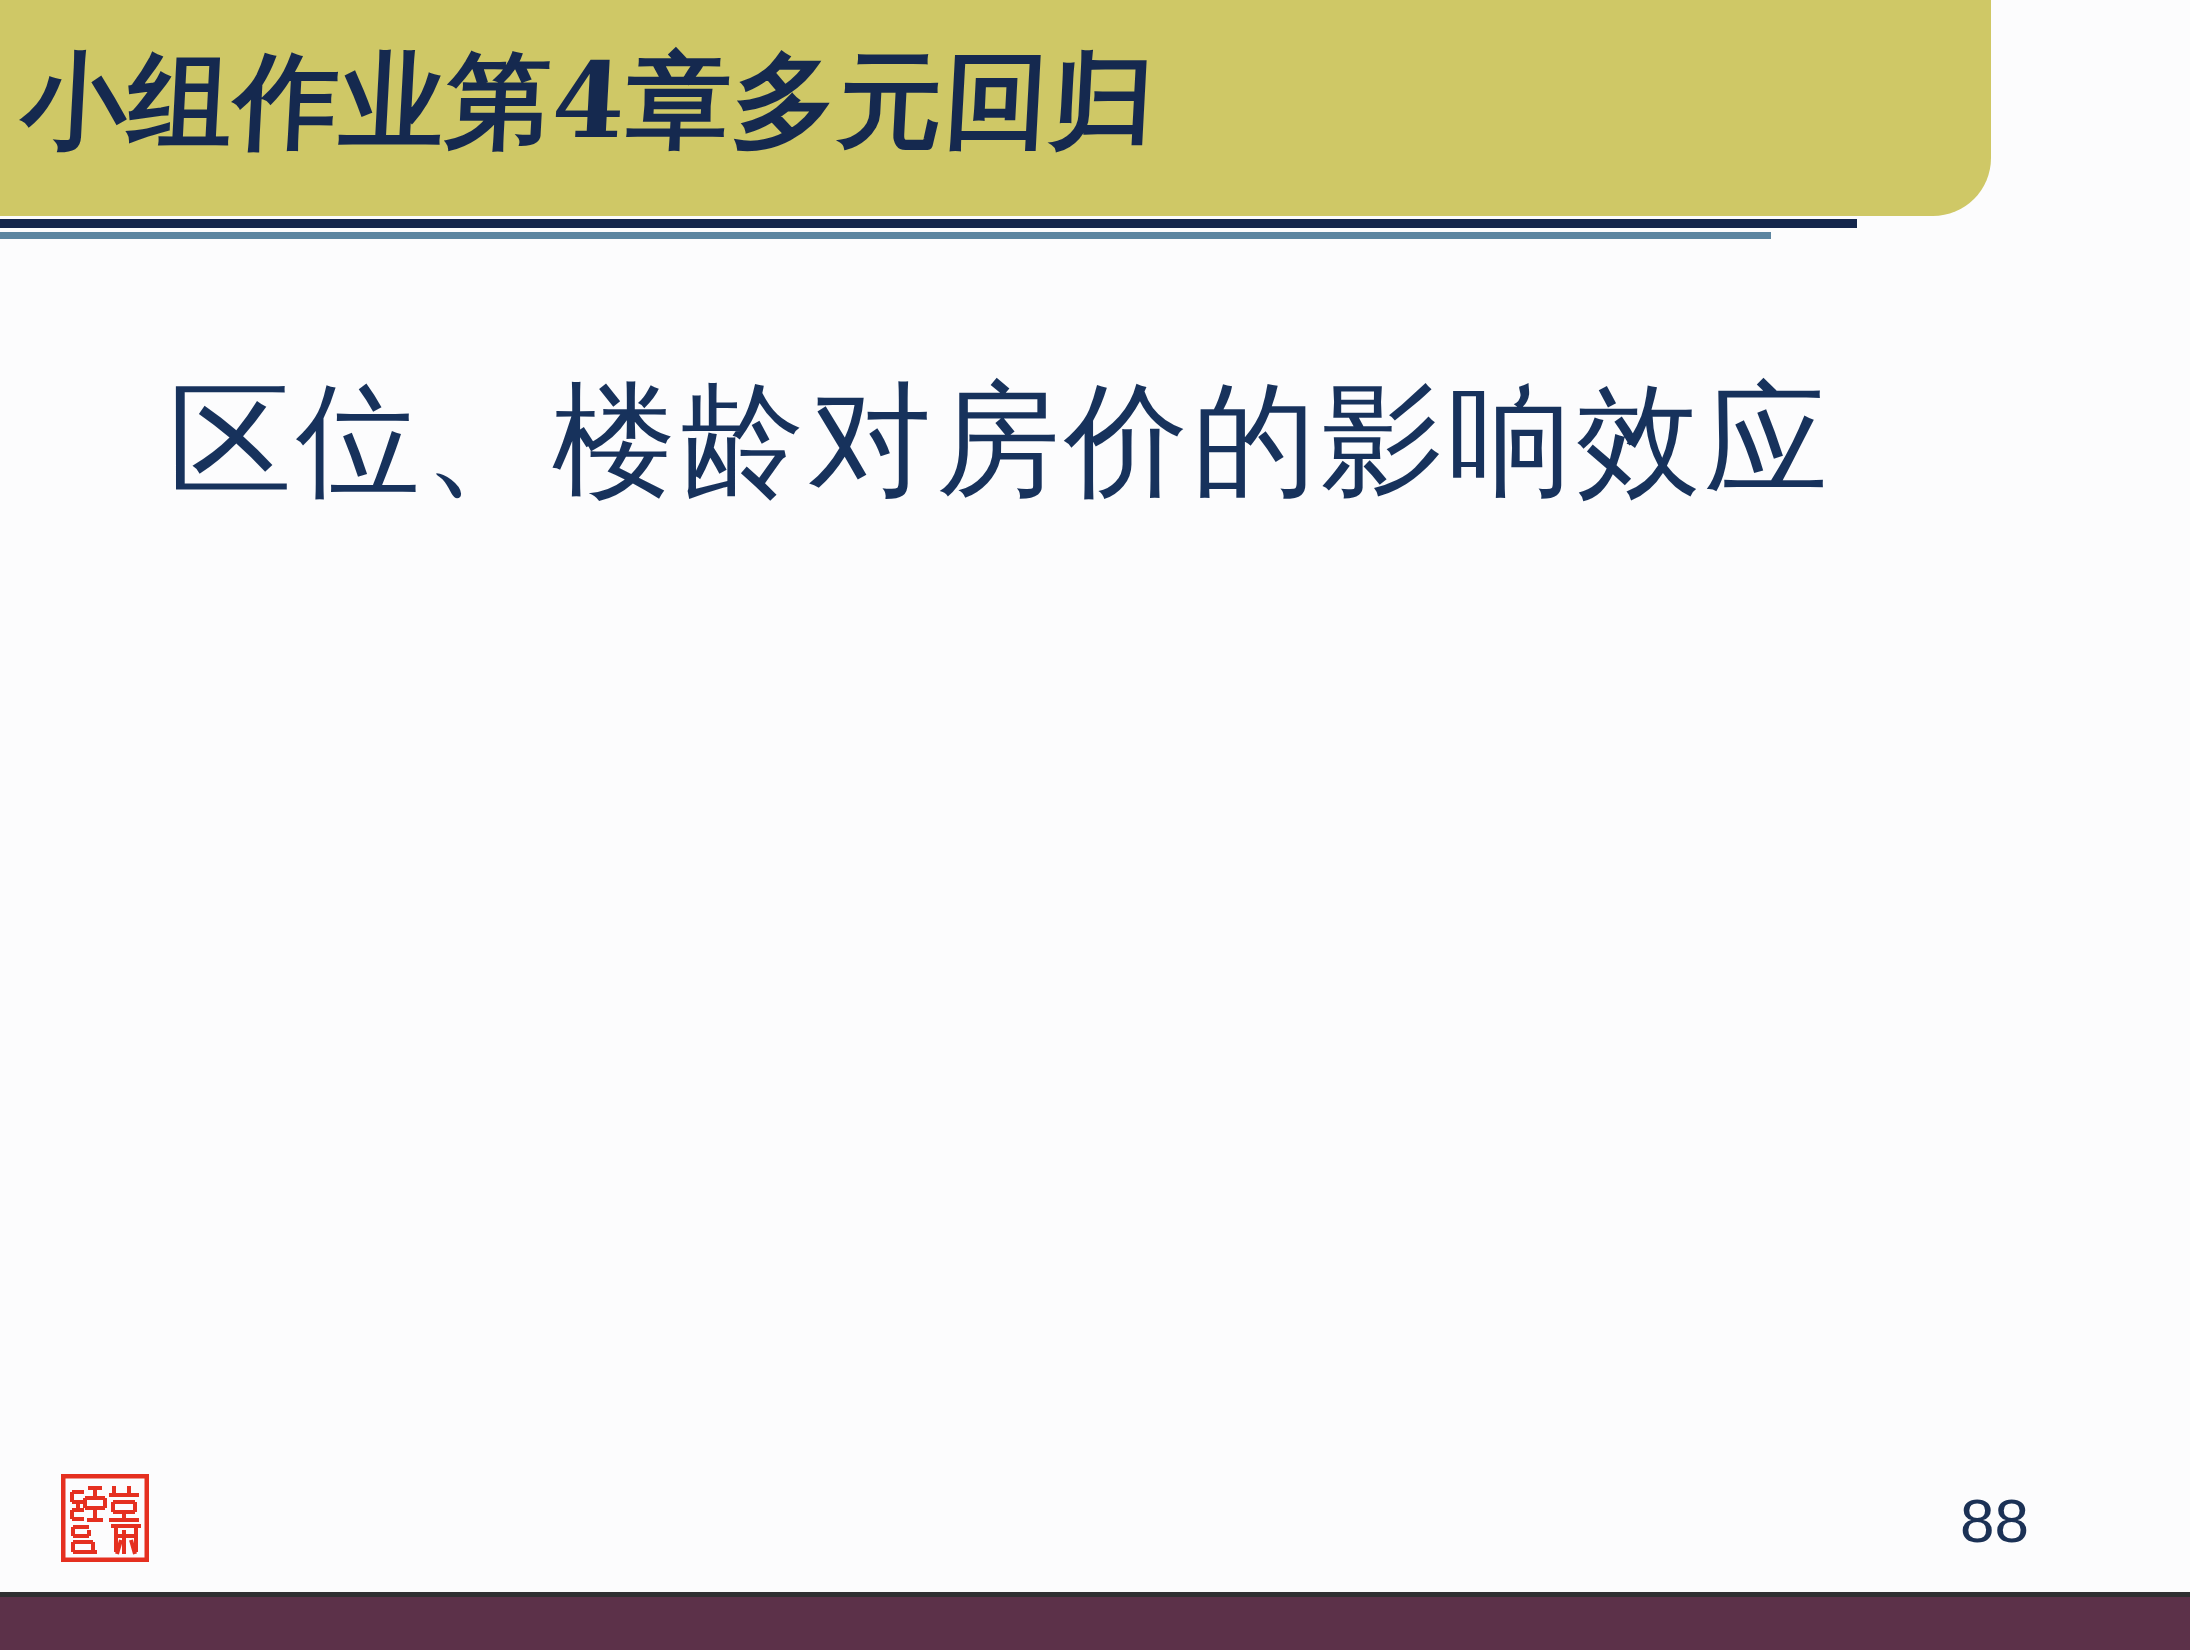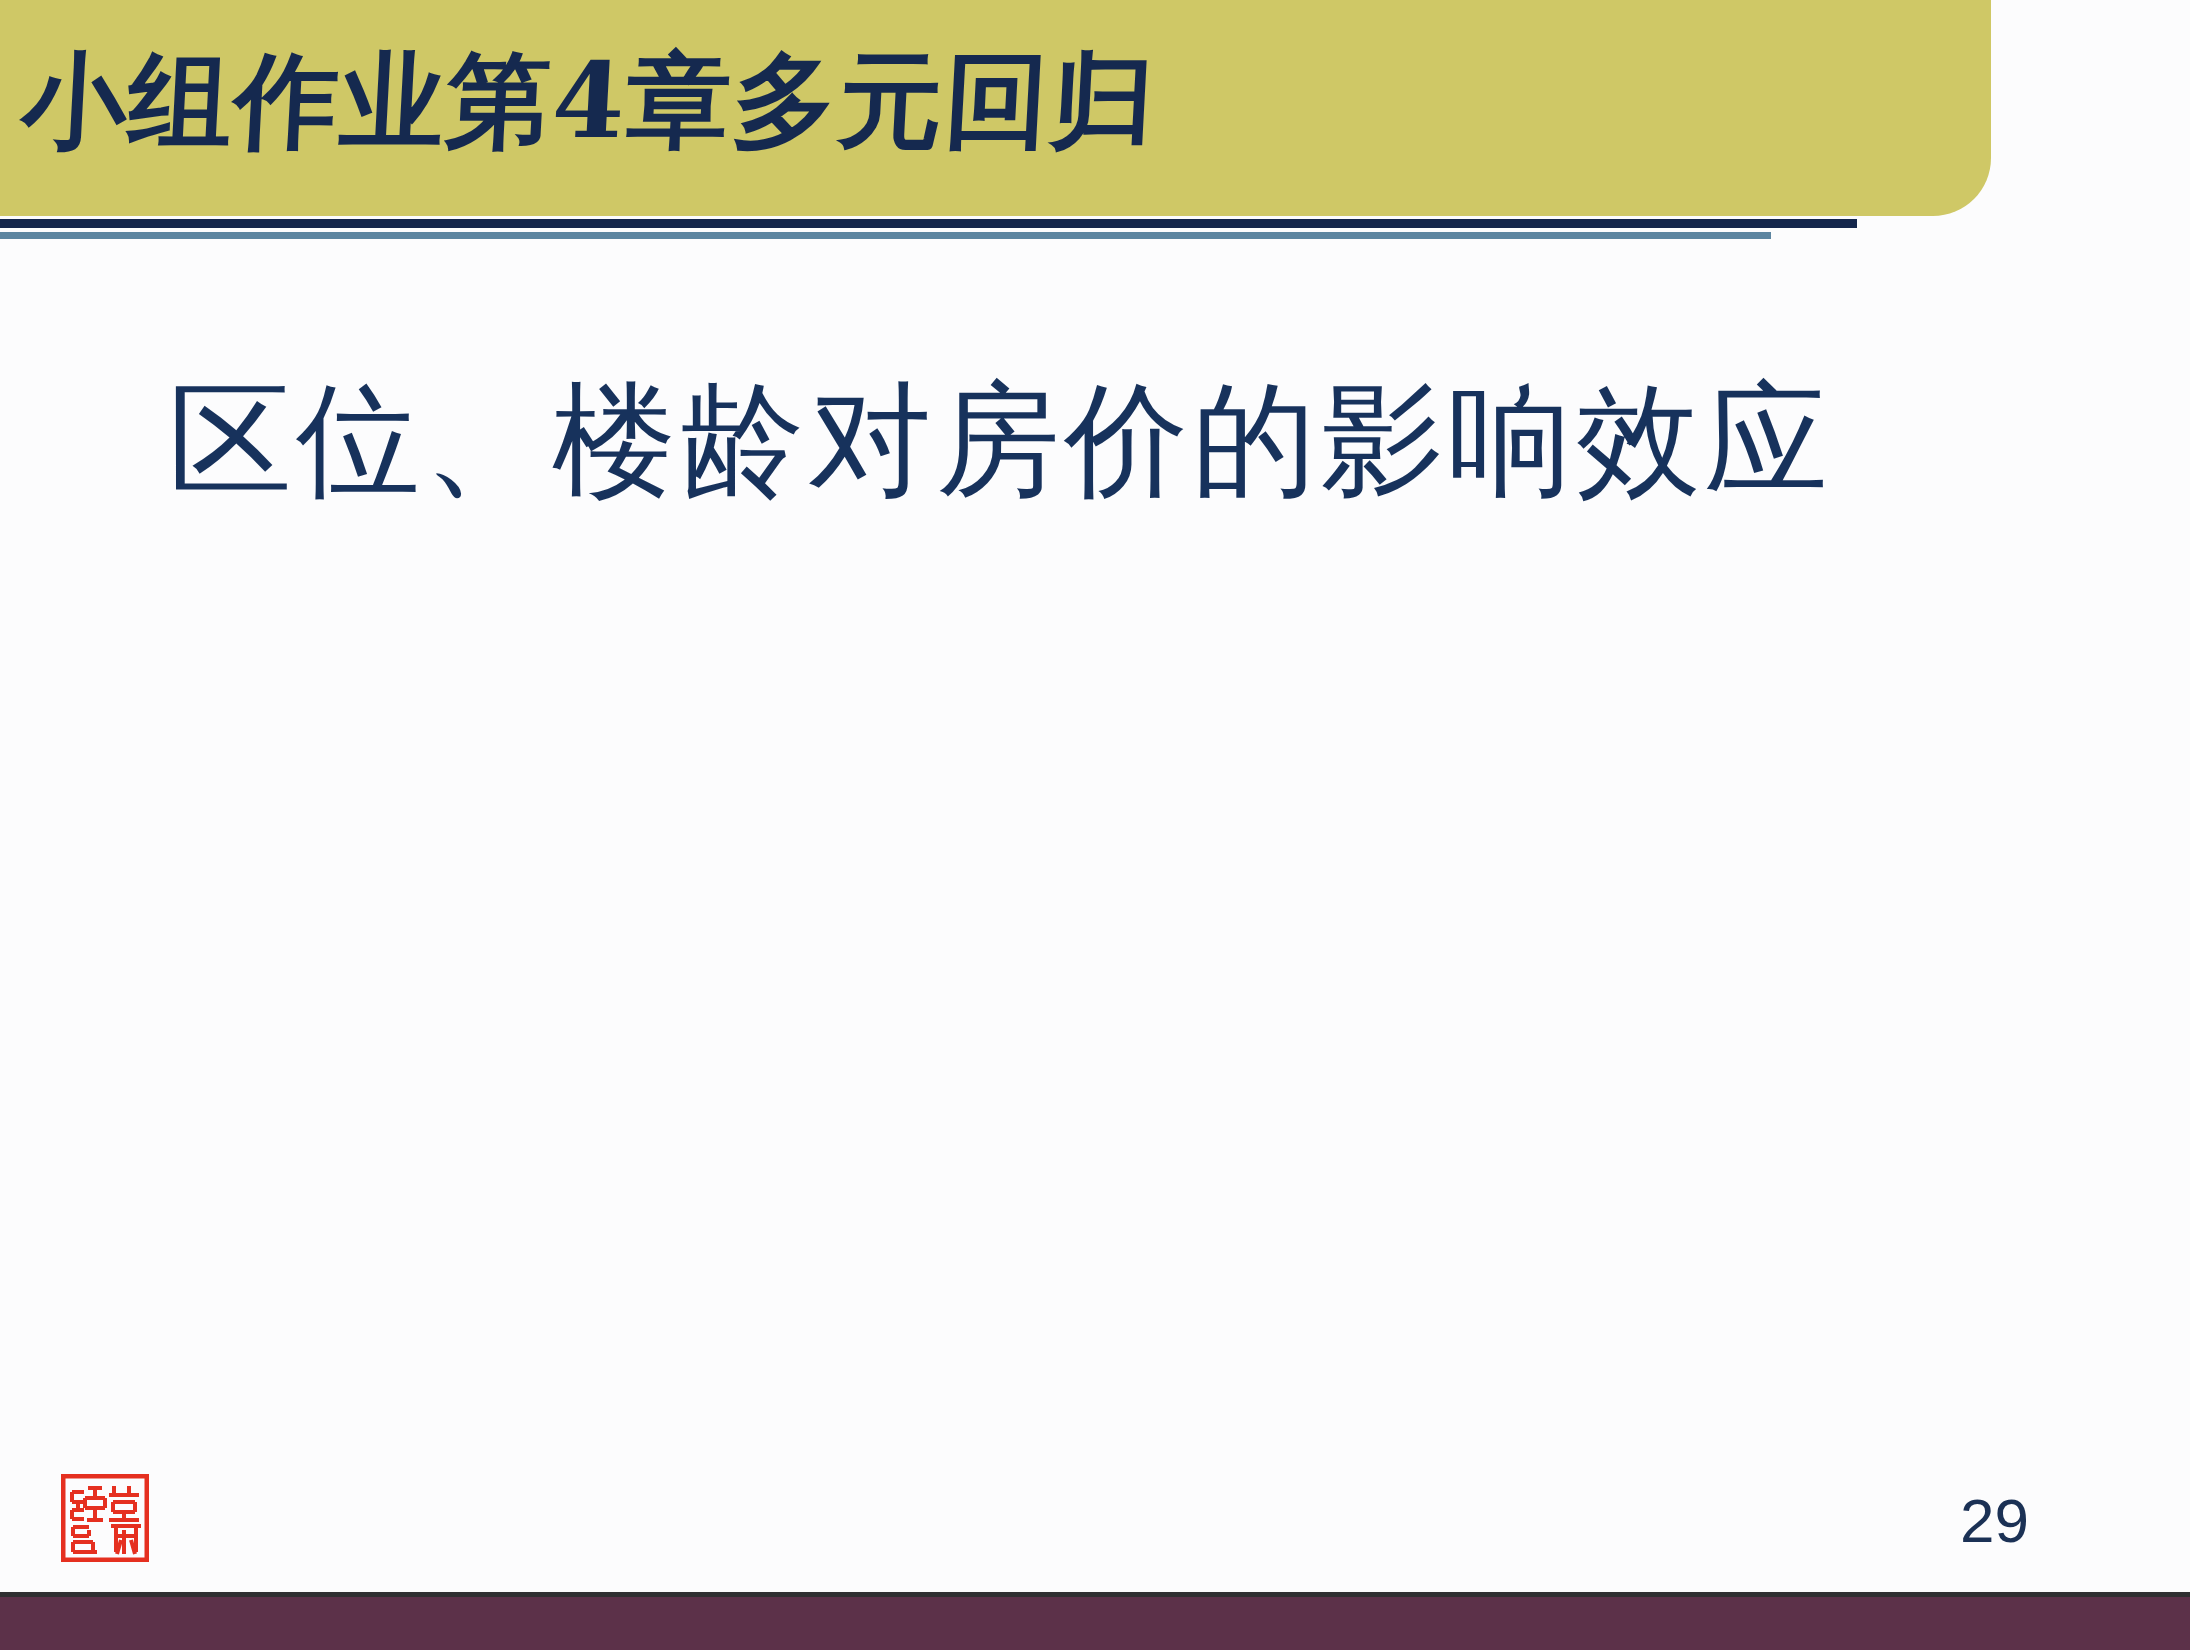--- a/index.html
+++ b/index.html
@@ -168,17 +168,17 @@
       <g fill="none" stroke="#e53020" stroke-width="4">
         <path d="M50 52 h30"></path>
         <path d="M55 52 v26 M75 52 v26"></path>
         <path d="M55 62 h20"></path>
         <path d="M63 56 v24"></path>
         <path d="M60 66 l-4 14 M70 66 l4 14"></path>
       </g>
     </svg>
   </div>
 
-  <div id="page-number">29</div>
+  <div id="page-number">88</div>
 
   <div id="footer-bar"></div>
 
 </div>
 
 </body></html>

